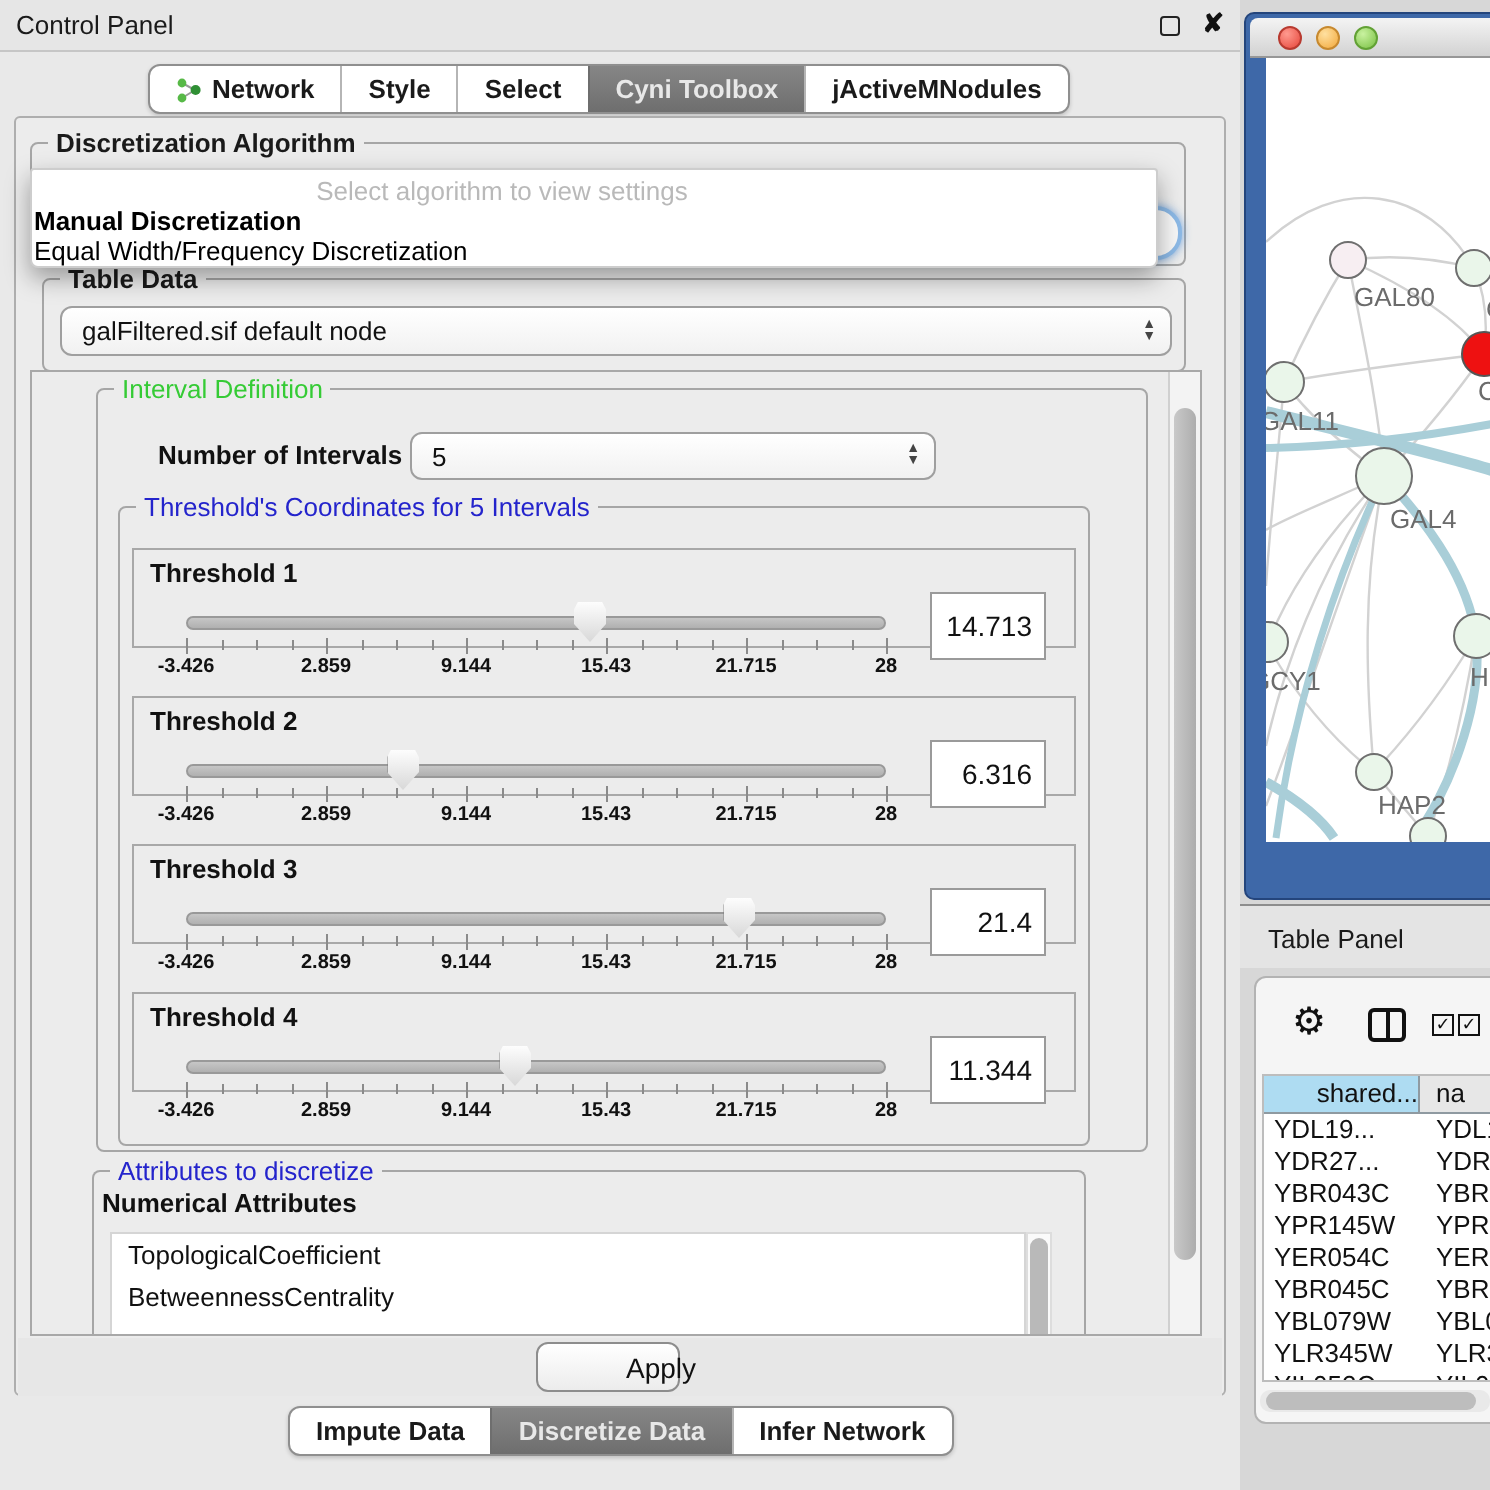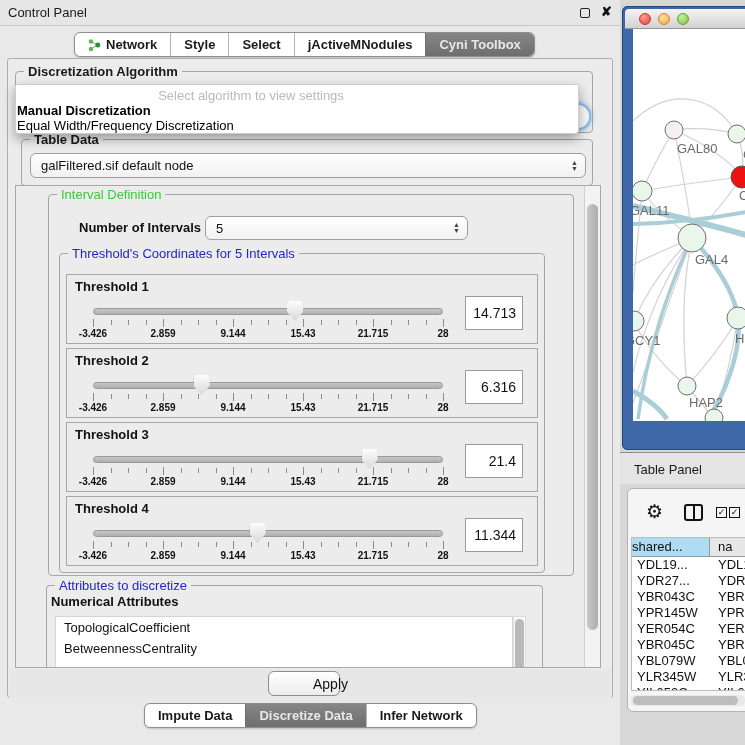--- a/index.html
+++ b/index.html
@@ -55,21 +55,21 @@
 
   .viewport{position:absolute;left:7px;top:126px;width:586px;height:483px;border:1px solid #a8a8a8;
             background:#ececec;overflow:hidden;}
   .vscrollbar{position:absolute;right:0;top:0;width:16px;height:100%;background:#f3f3f3;border-left:1px solid #d0d0d0;}
   .vthumb{position:absolute;left:2px;top:18px;width:11px;height:426px;border-radius:6px;
           background:linear-gradient(90deg,#c9c9c9,#adadad);}
   .ig{left:32px;top:8px;width:526px;height:382px;}
   .noi-label{position:absolute;left:30px;top:25px;font-size:13px;font-weight:700;}
   .noi-combo{left:156px;top:21px;width:263px;height:24px;}
   .thr-group{left:10px;top:58px;width:486px;height:320px;}
-  .thr-panel{position:absolute;left:6px;width:472px;height:70px;border:1px solid #a8a8a8;background:#ececec;}
+  .thr-panel{position:absolute;left:6px;width:472px;height:50px;border:1px solid #a8a8a8;background:#ececec;}
   .thr-label{position:absolute;left:8px;top:4px;font-size:13px;font-weight:700;}
   .track{position:absolute;left:26px;top:33px;width:350px;height:7px;border-radius:4px;
          background:linear-gradient(#c6c6c6,#b0b0b0);border:1px solid #999;}
   .thumb{position:absolute;top:26px;width:16px;height:20px;
          background:linear-gradient(#fdfdfd,#d8d8d8);
          clip-path:polygon(12% 0,88% 0,100% 18%,100% 55%,50% 100%,0 55%,0 18%);
          filter:drop-shadow(0 0 1px #777);}
   .ticks{position:absolute;left:26px;top:44px;width:350px;height:9px;}
   .tick{position:absolute;top:1px;width:1px;height:5px;background:#8a8a8a;}
   .tick.major{height:8px;top:0;}
@@ -109,21 +109,21 @@
   .tp-toolbar{position:absolute;left:0;top:6px;width:100%;height:38px;}
   .gear{position:absolute;left:18px;top:7px;font-size:19px;color:#111;line-height:19px;}
   .cols-icon{position:absolute;left:56px;top:9px;width:19px;height:17px;border:2px solid #111;border-radius:3px;}
   .cols-icon::after{content:"";position:absolute;left:6.5px;top:0;width:2px;height:13px;background:#111;}
   .cb-icon{position:absolute;top:12px;width:11px;height:11px;border:1.5px solid #111;font-size:9px;
            line-height:9px;text-align:center;color:#111;}
   .tp-table{position:absolute;left:3px;top:48px;width:117px;height:154px;overflow:hidden;background:#fff;
             border:1px solid #bdbdbd;border-right:none;}
   .tp-hrow{display:flex;height:19px;font-size:13px;}
   .tp-hcell{border-right:1px solid #8f9aa1;border-bottom:1px solid #8f9aa1;line-height:18px;overflow:hidden;white-space:nowrap;}
-  .tp-hcell.c1{width:78px;background:#aedcf2;text-align:left;}
+  .tp-hcell.c1{width:78px;background:#aedcf2;text-align:right;}
   .tp-hcell.c2{flex:1;background:#e7e7e7;padding-left:8px;}
   .tp-row{display:flex;height:16px;font-size:13px;line-height:16px;background:#fff;}
   .tp-cell{overflow:hidden;white-space:nowrap;}
   .tp-cell.c1{width:78px;padding-left:5px;}
   .tp-cell.c2{flex:1;padding-left:8px;}
   .tp-hscroll{position:absolute;left:2px;top:206px;width:115px;height:11px;background:#e9e9e9;border-radius:5px;}
   .tp-hthumb{position:absolute;left:3px;top:1px;width:105px;height:9px;border-radius:5px;background:#bdbdbd;}
 
   .net-tab-icon{display:inline-block;}
 </style>
@@ -150,25 +150,25 @@
             <circle cx="9.8" cy="7" r="2.5" fill="#2f8f34"></circle>
           </svg>
           <span>Network</span>
         </div>
         <div class="segment">
           <span>Style</span>
         </div>
         <div class="segment">
           <span>Select</span>
         </div>
+        <div class="segment selected">
+          <span>Cyni Toolbox</span>
+        </div>
         <div class="segment">
           <span>jActiveMNodules</span>
-        </div>
-        <div class="segment selected">
-          <span>Cyni Toolbox</span>
         </div>
       </nav>
 
     <div class="main-panel">
 
       <div class="group algo-group">
         <span class="group-title dark">Discretization Algorithm</span>
       </div>
       <div class="algo-combo"></div>
 

